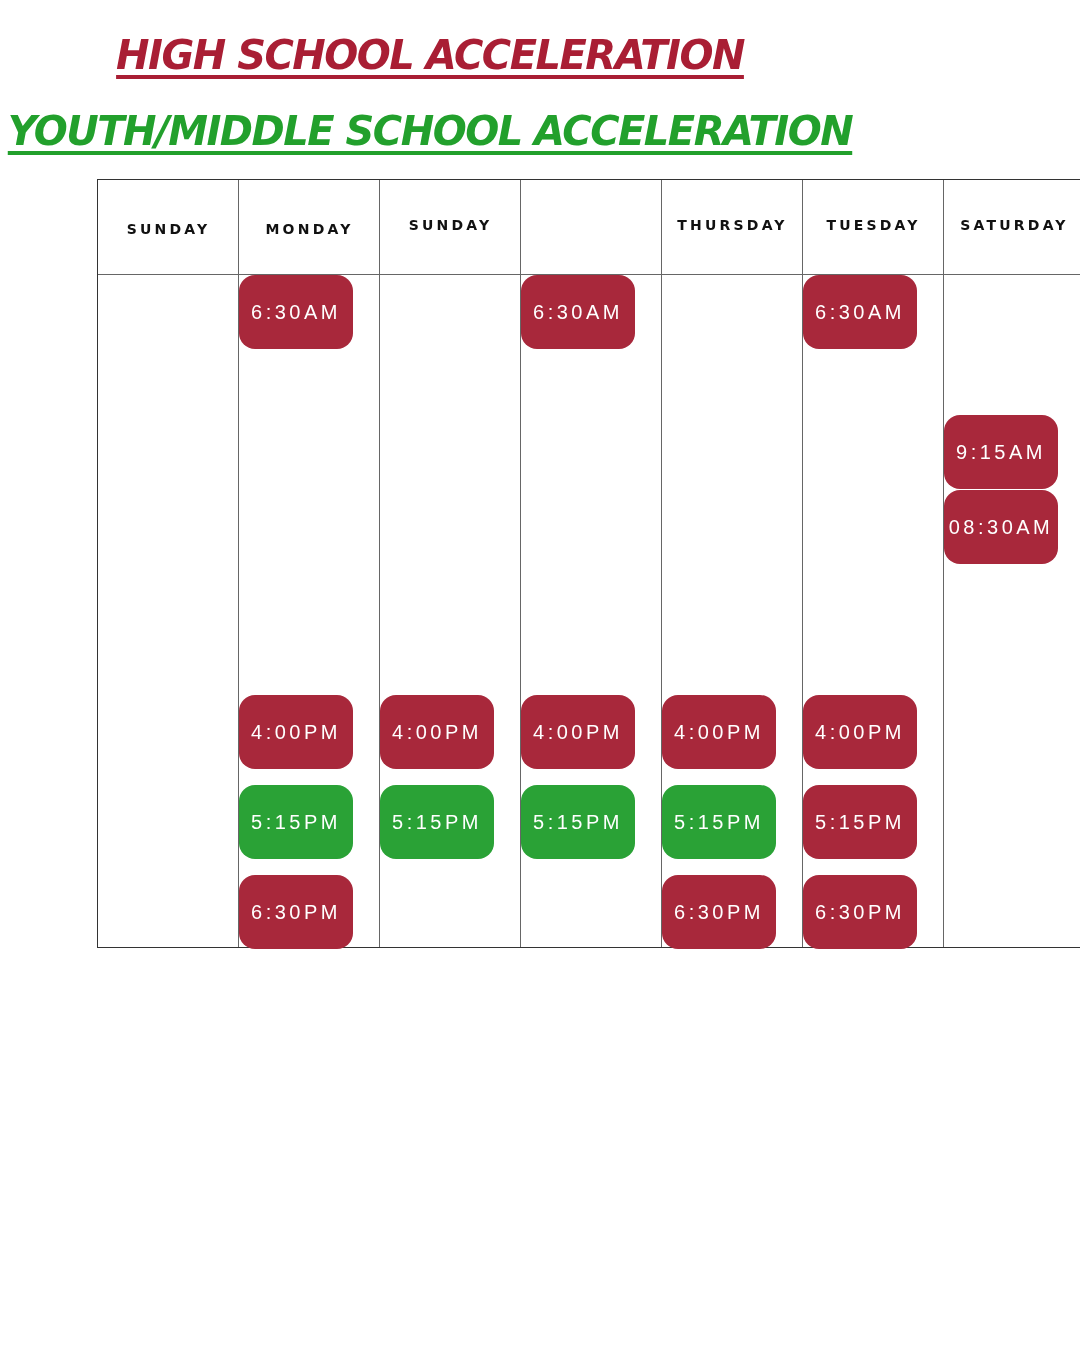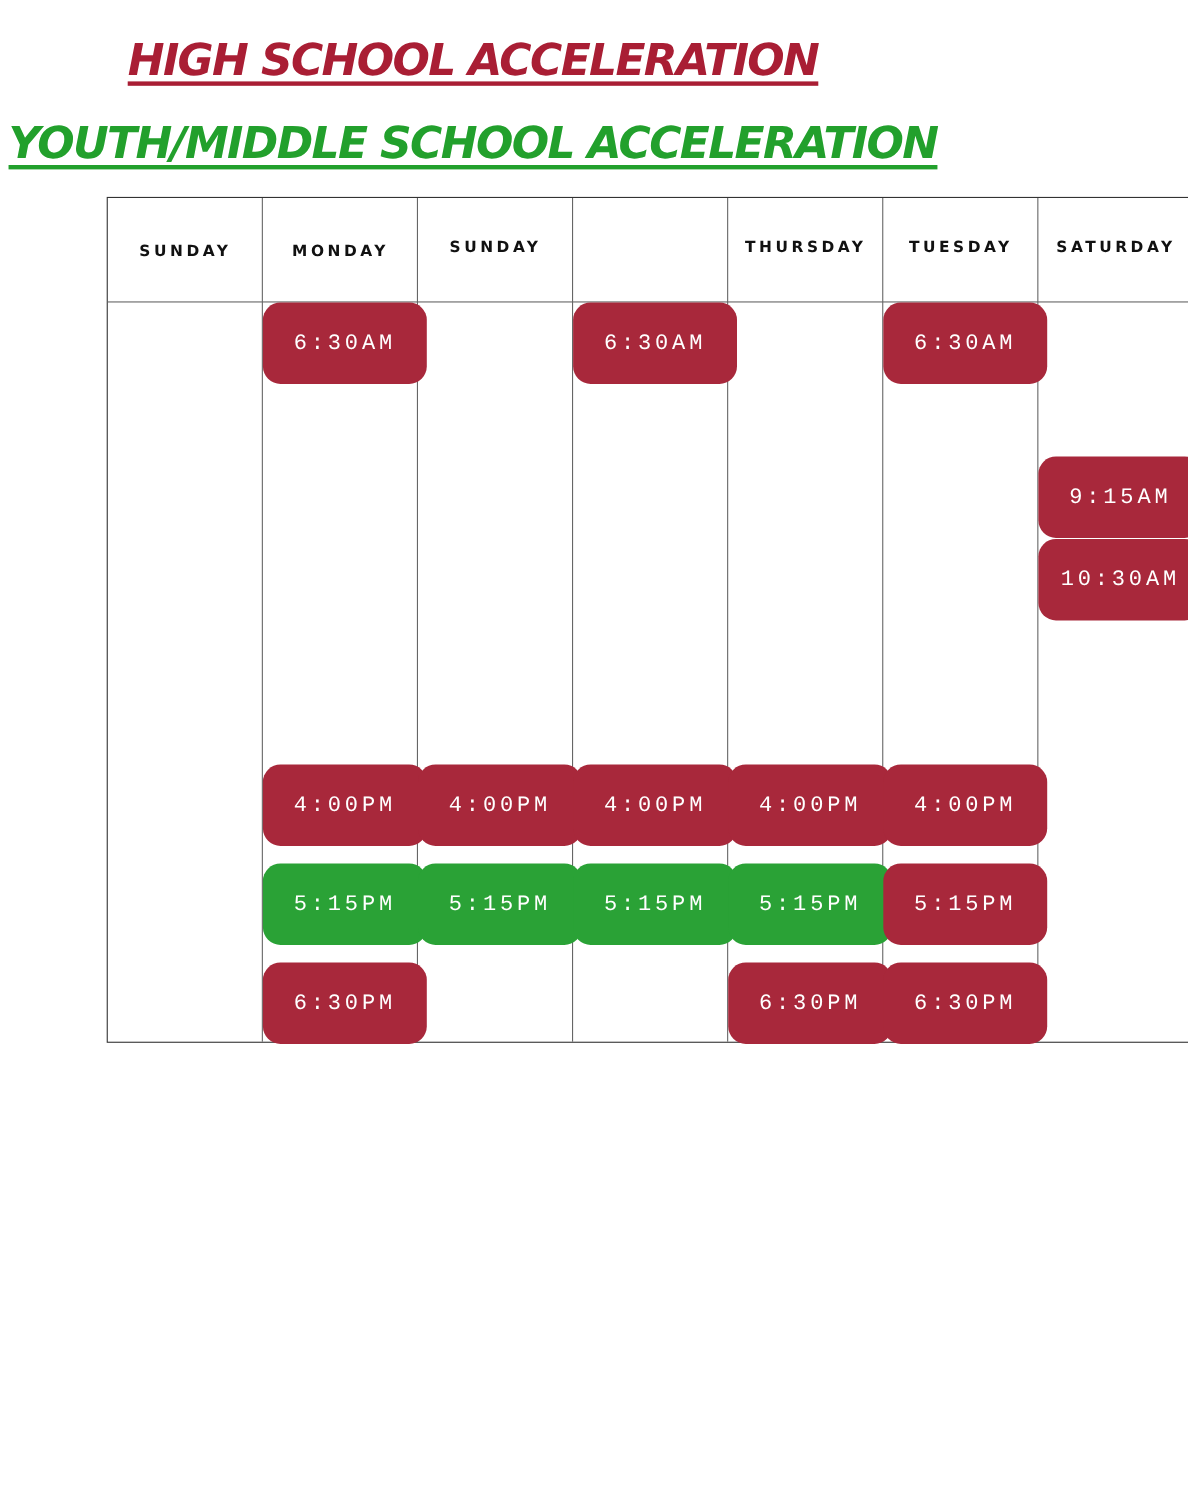--- a/index.html
+++ b/index.html
@@ -4,21 +4,21 @@
 <style>
   html, body { margin:0; padding:0; background:#ffffff; }
   body { width:1080px; height:1350px; position:relative; overflow:hidden; font-family:"DejaVu Sans", sans-serif; }
   .title { position:absolute; left:0; width:860px; text-align:center; font-family:"DejaVu Sans", sans-serif; font-weight:bold; font-style:italic; text-decoration:underline; text-decoration-thickness:4px; text-underline-offset:6px; letter-spacing:-1.5px; }
   .title.hs { top:32px; font-size:40px; color:#a91e34; }
   .title.ym { top:108px; font-size:40px; color:#22a02c; }
   .grid { position:absolute; left:52px; top:179px; width:987px; height:769px; border:1px solid #333; box-sizing:border-box;margin-left:45px; }
   .vline { position:absolute; top:0; bottom:0; width:1px; background:#666; }
   .hline { position:absolute; left:0; right:0; top:94px; height:1px; background:#666; }
   .day { position:absolute; top:0; height:94px; width:141px; display:flex; align-items:center; justify-content:center; font-family:"DejaVu Sans", sans-serif; font-weight:bold; font-size:14px; letter-spacing:3.2px; color:#111; }
-  .block { position:absolute; width:149px; height:74px; border-radius:16px; display:flex; align-items:center; justify-content:center; color:#fff; font-family:Liberation Mono, monospace; font-size:20px; letter-spacing:3.5px; box-sizing:border-box; }
+  .block { position:absolute; width:114px; height:74px; border-radius:16px; display:flex; align-items:center; justify-content:center; color:#fff; font-family:Liberation Sans, sans-serif; font-size:20px; letter-spacing:3.5px; box-sizing:border-box; }
   .block.red { background:#a8283b; }
   .block.green { background:#2aa236; }
 </style>
 </head>
 <body>
 
 <div class="title hs">HIGH SCHOOL ACCELERATION</div>
 <div class="title ym">YOUTH/MIDDLE SCHOOL ACCELERATION</div>
 
 <div class="grid">
@@ -34,21 +34,21 @@
   <div class="day" style="left:141px;top:2px">MONDAY</div>
   <div class="day" style="left:282px;top:-2px">SUNDAY</div>
   <div class="day" style="left:564px;top:-2px">THURSDAY</div>
   <div class="day" style="left:705px;top:-2px">TUESDAY</div>
   <div class="day" style="left:846px;top:-2px">SATURDAY</div>
 
   <div class="block red" style="left:141px;top:95px">6:30AM</div>
   <div class="block red" style="left:423px;top:95px">6:30AM</div>
   <div class="block red" style="left:705px;top:95px">6:30AM</div>
   <div class="block red" style="left:846px;top:235px">9:15AM</div>
-  <div class="block red" style="left:846px;top:310px">10:30AM</div>
+  <div class="block red" style="left:846px;top:310px">08:30AM</div>
 
   <div class="block red" style="left:141px;top:515px">4:00PM</div>
   <div class="block red" style="left:282px;top:515px">4:00PM</div>
   <div class="block red" style="left:423px;top:515px">4:00PM</div>
   <div class="block red" style="left:564px;top:515px">4:00PM</div>
   <div class="block red" style="left:705px;top:515px">4:00PM</div>
 
   <div class="block green" style="left:141px;top:605px">5:15PM</div>
   <div class="block green" style="left:282px;top:605px">5:15PM</div>
   <div class="block green" style="left:423px;top:605px">5:15PM</div>

